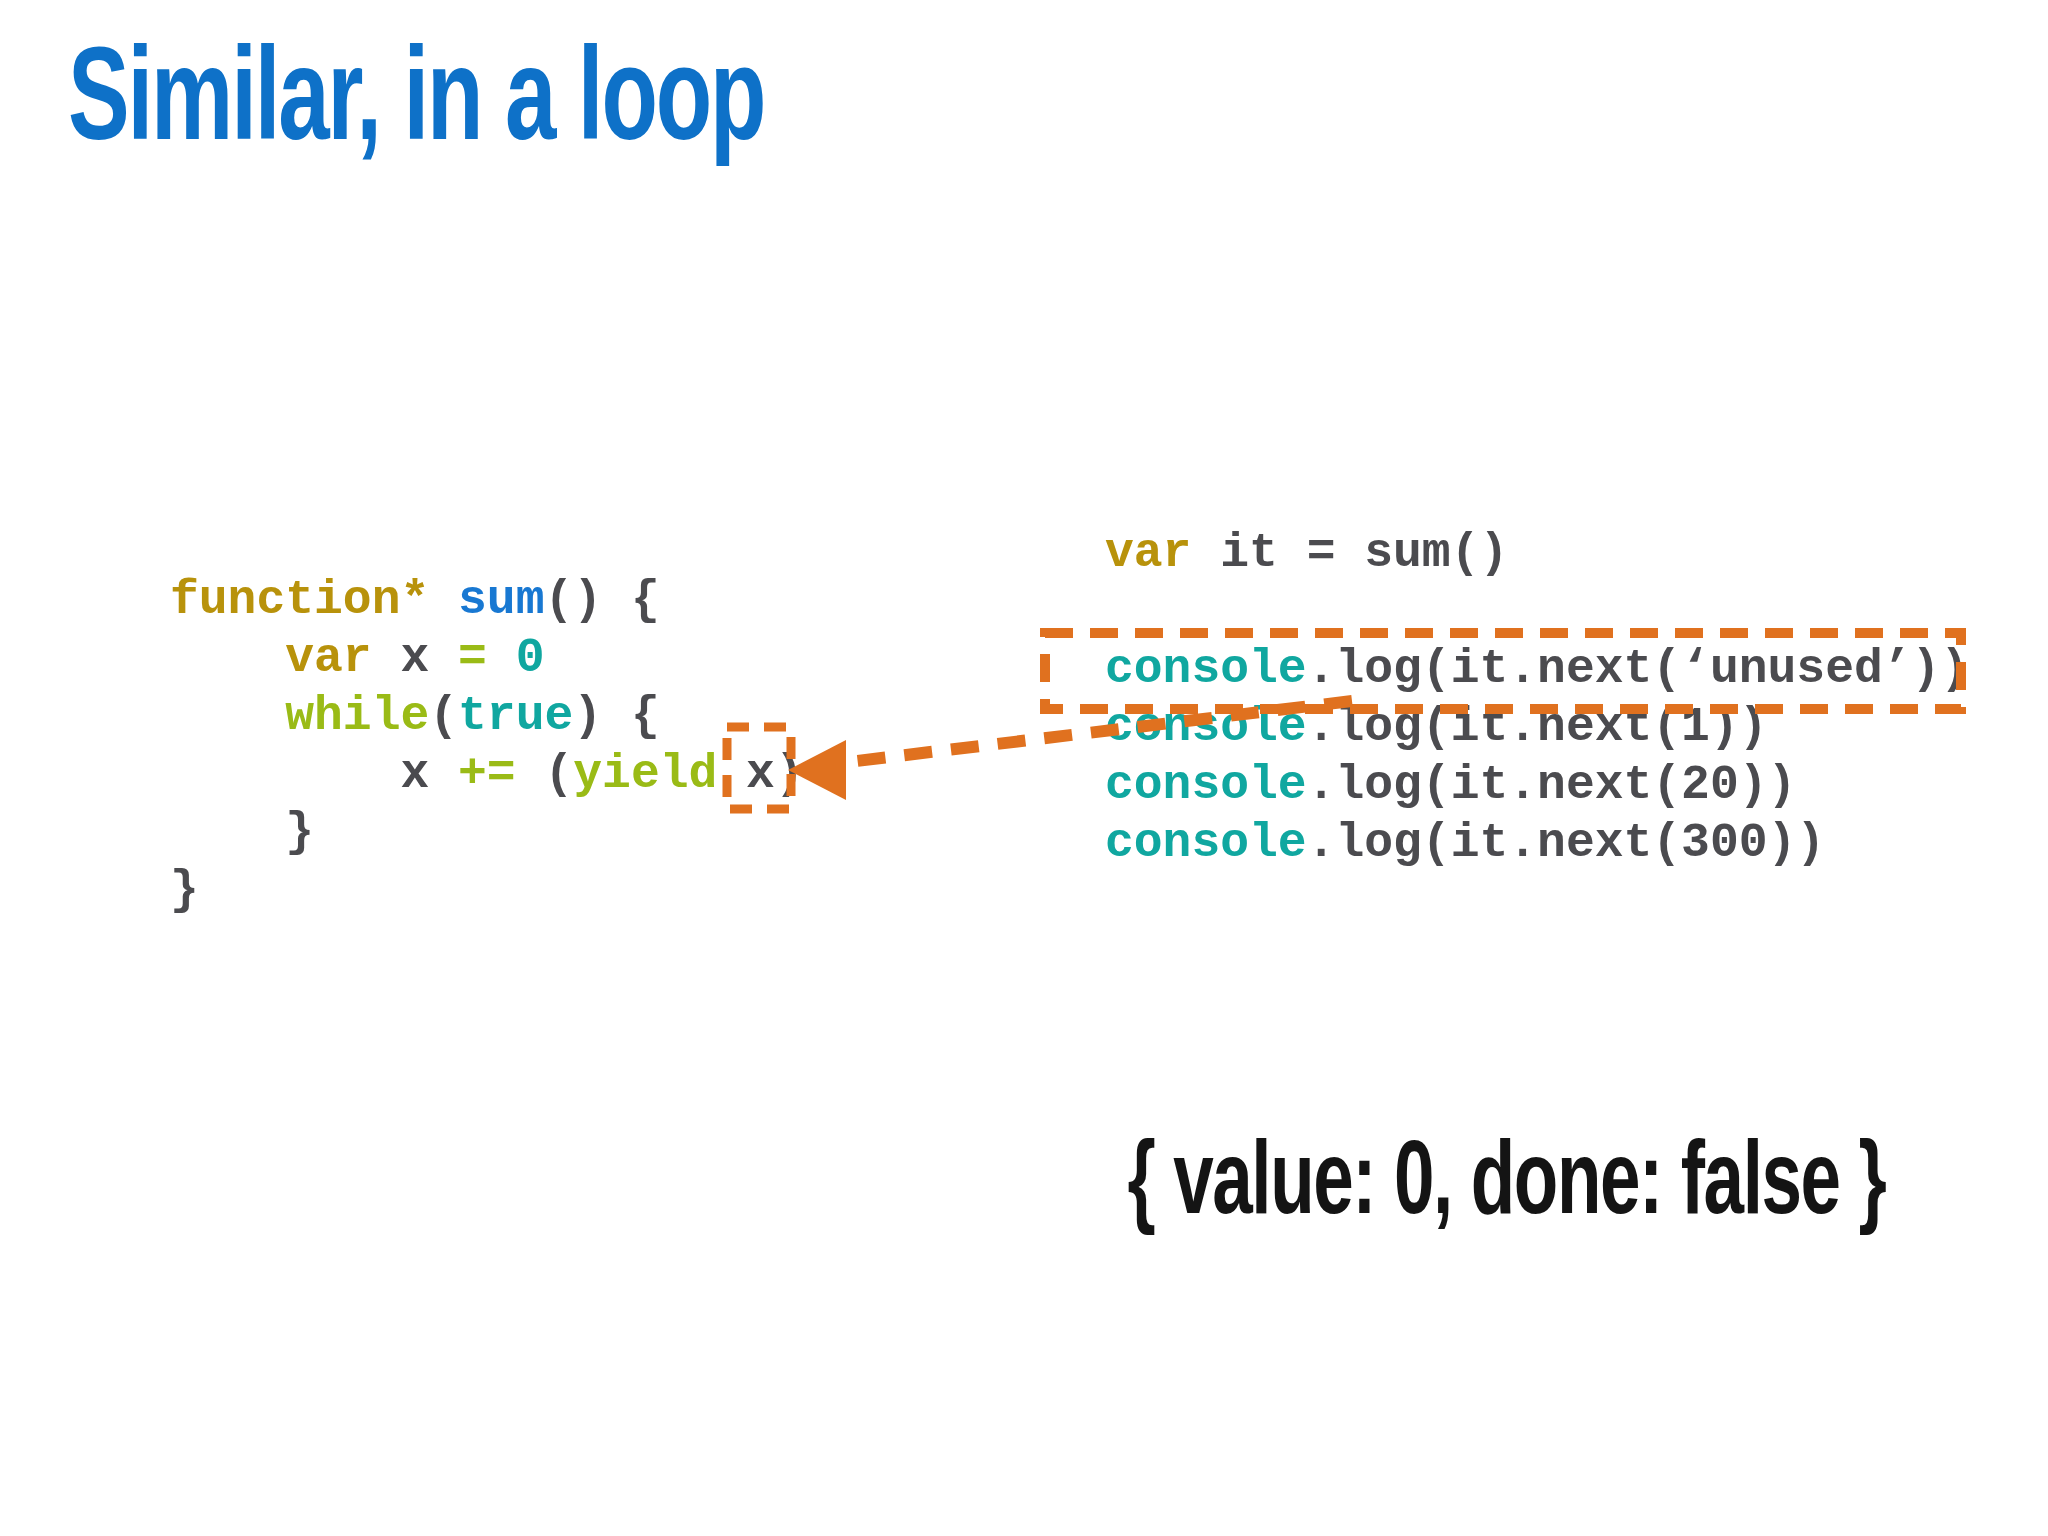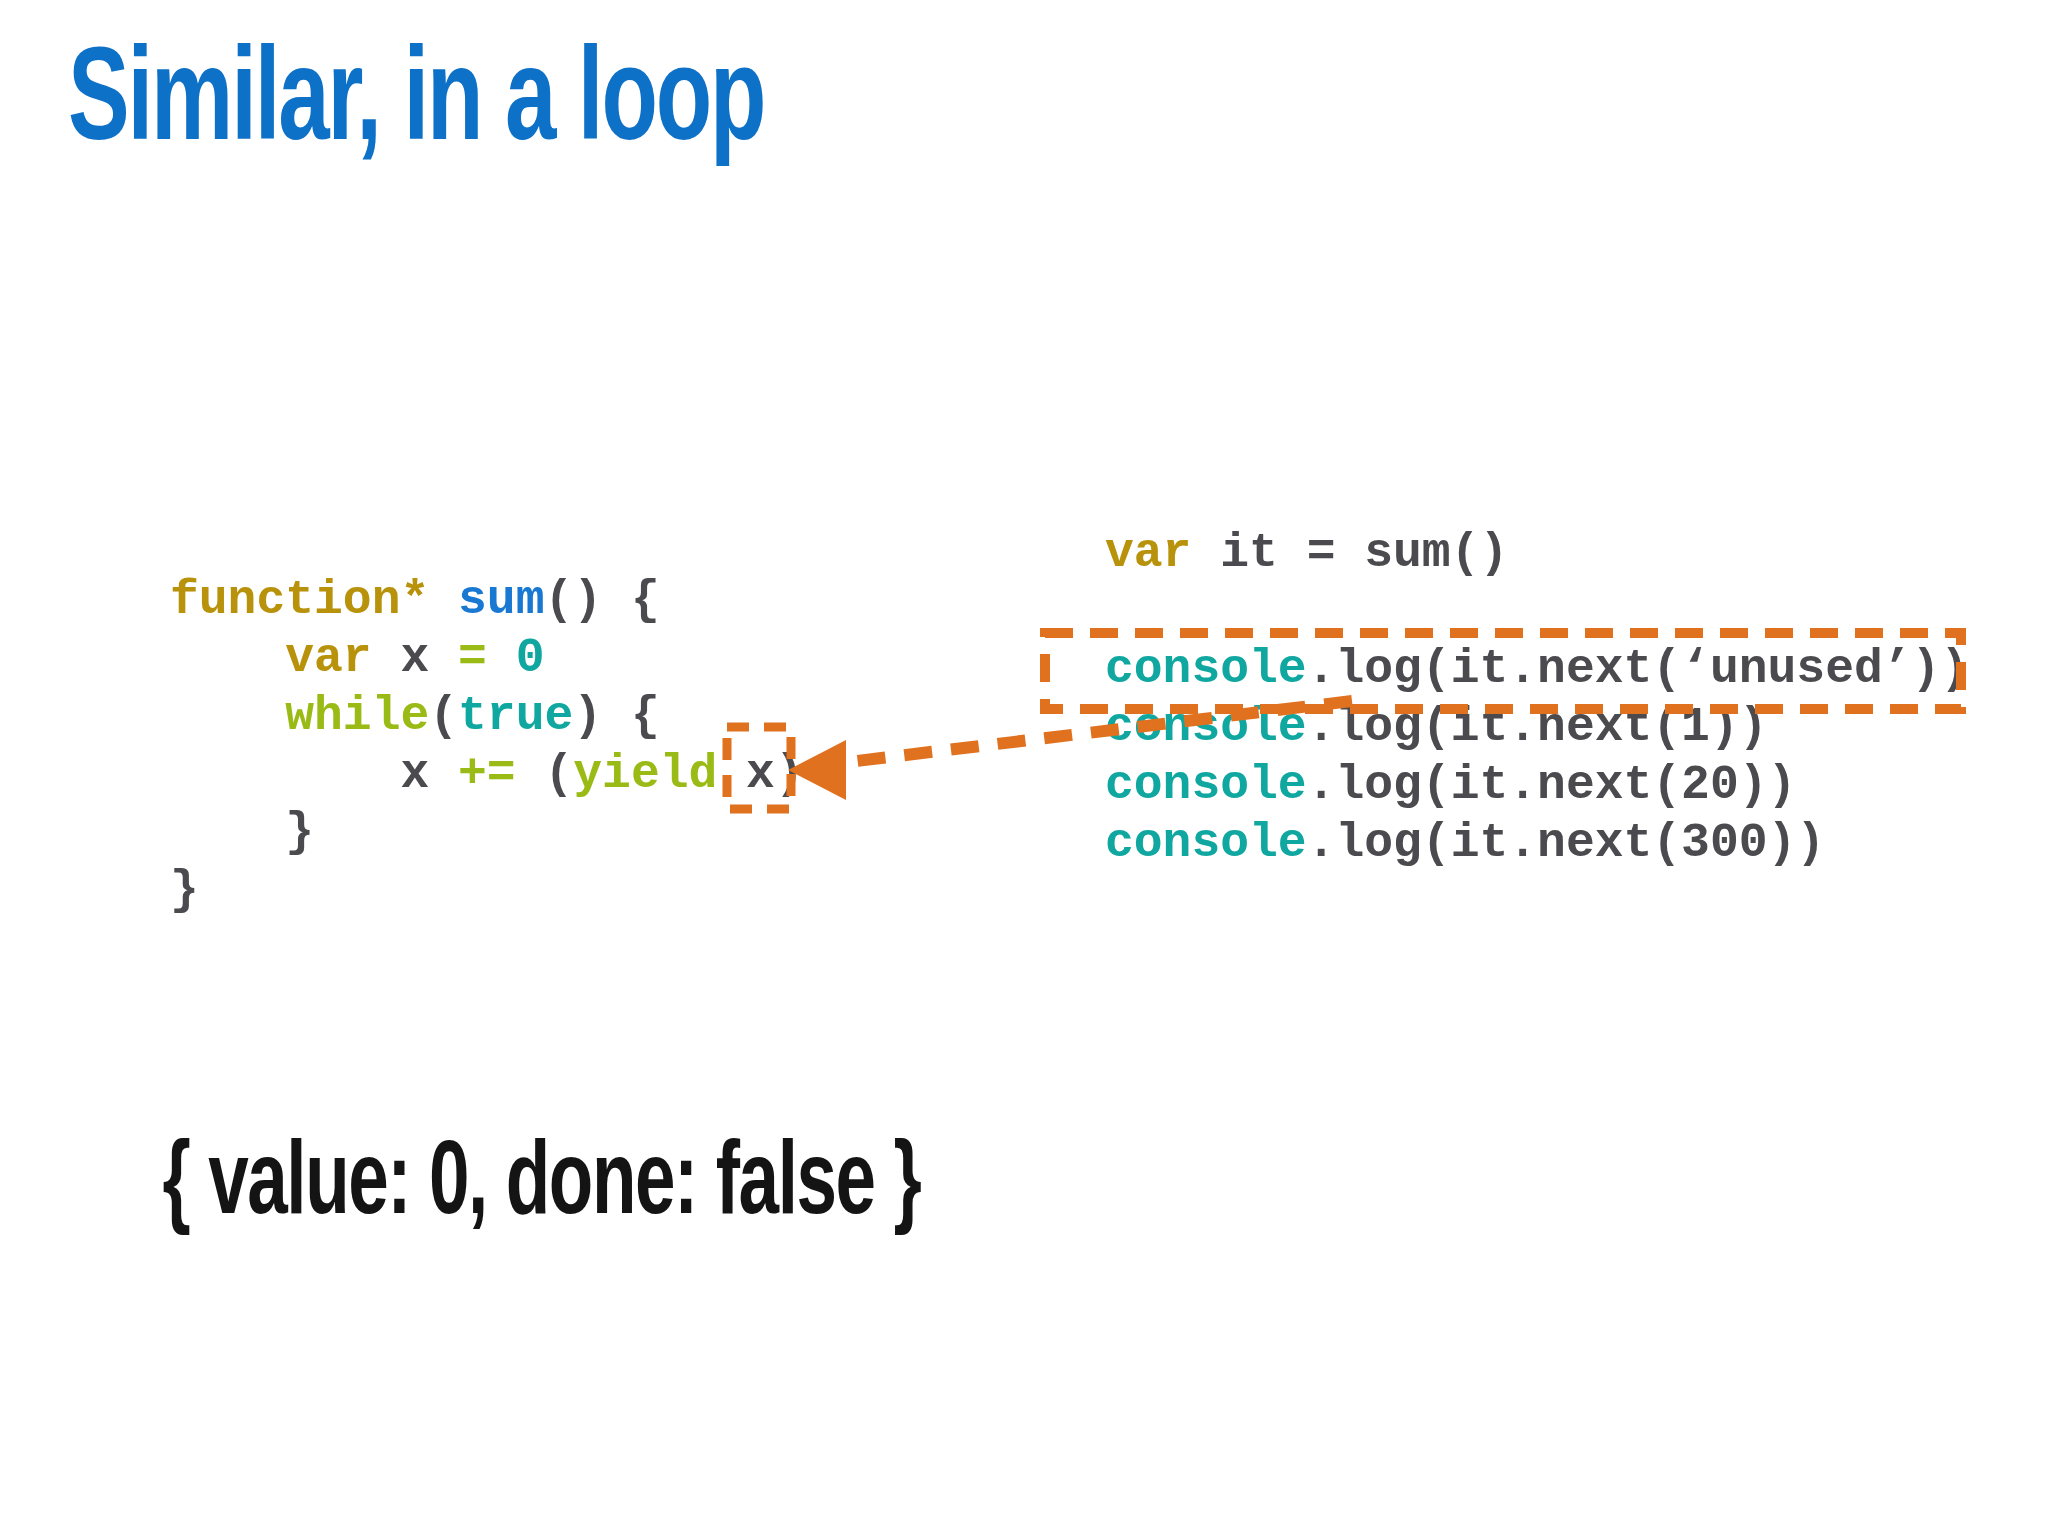--- a/index.html
+++ b/index.html
@@ -51,21 +51,21 @@
     stroke:var(--highlight-orange,#E0711F);
   }
   #overlay .orange-fill{
     fill:var(--highlight-orange,#E0711F);
     stroke:none;
   }
   .result-line{
     position:absolute;
     left:0;top:1118px;
     width:2048px;
-    text-align:left;
+    text-align:right;
   }
   .result-line .squeeze{
     display:inline-block;
     font-size:104px;
     font-weight:bold;
     color:var(--result-black,#141414);
     transform:scaleX(0.70);
     transform-origin:center top;
     letter-spacing:-2px;
     white-space:nowrap;

